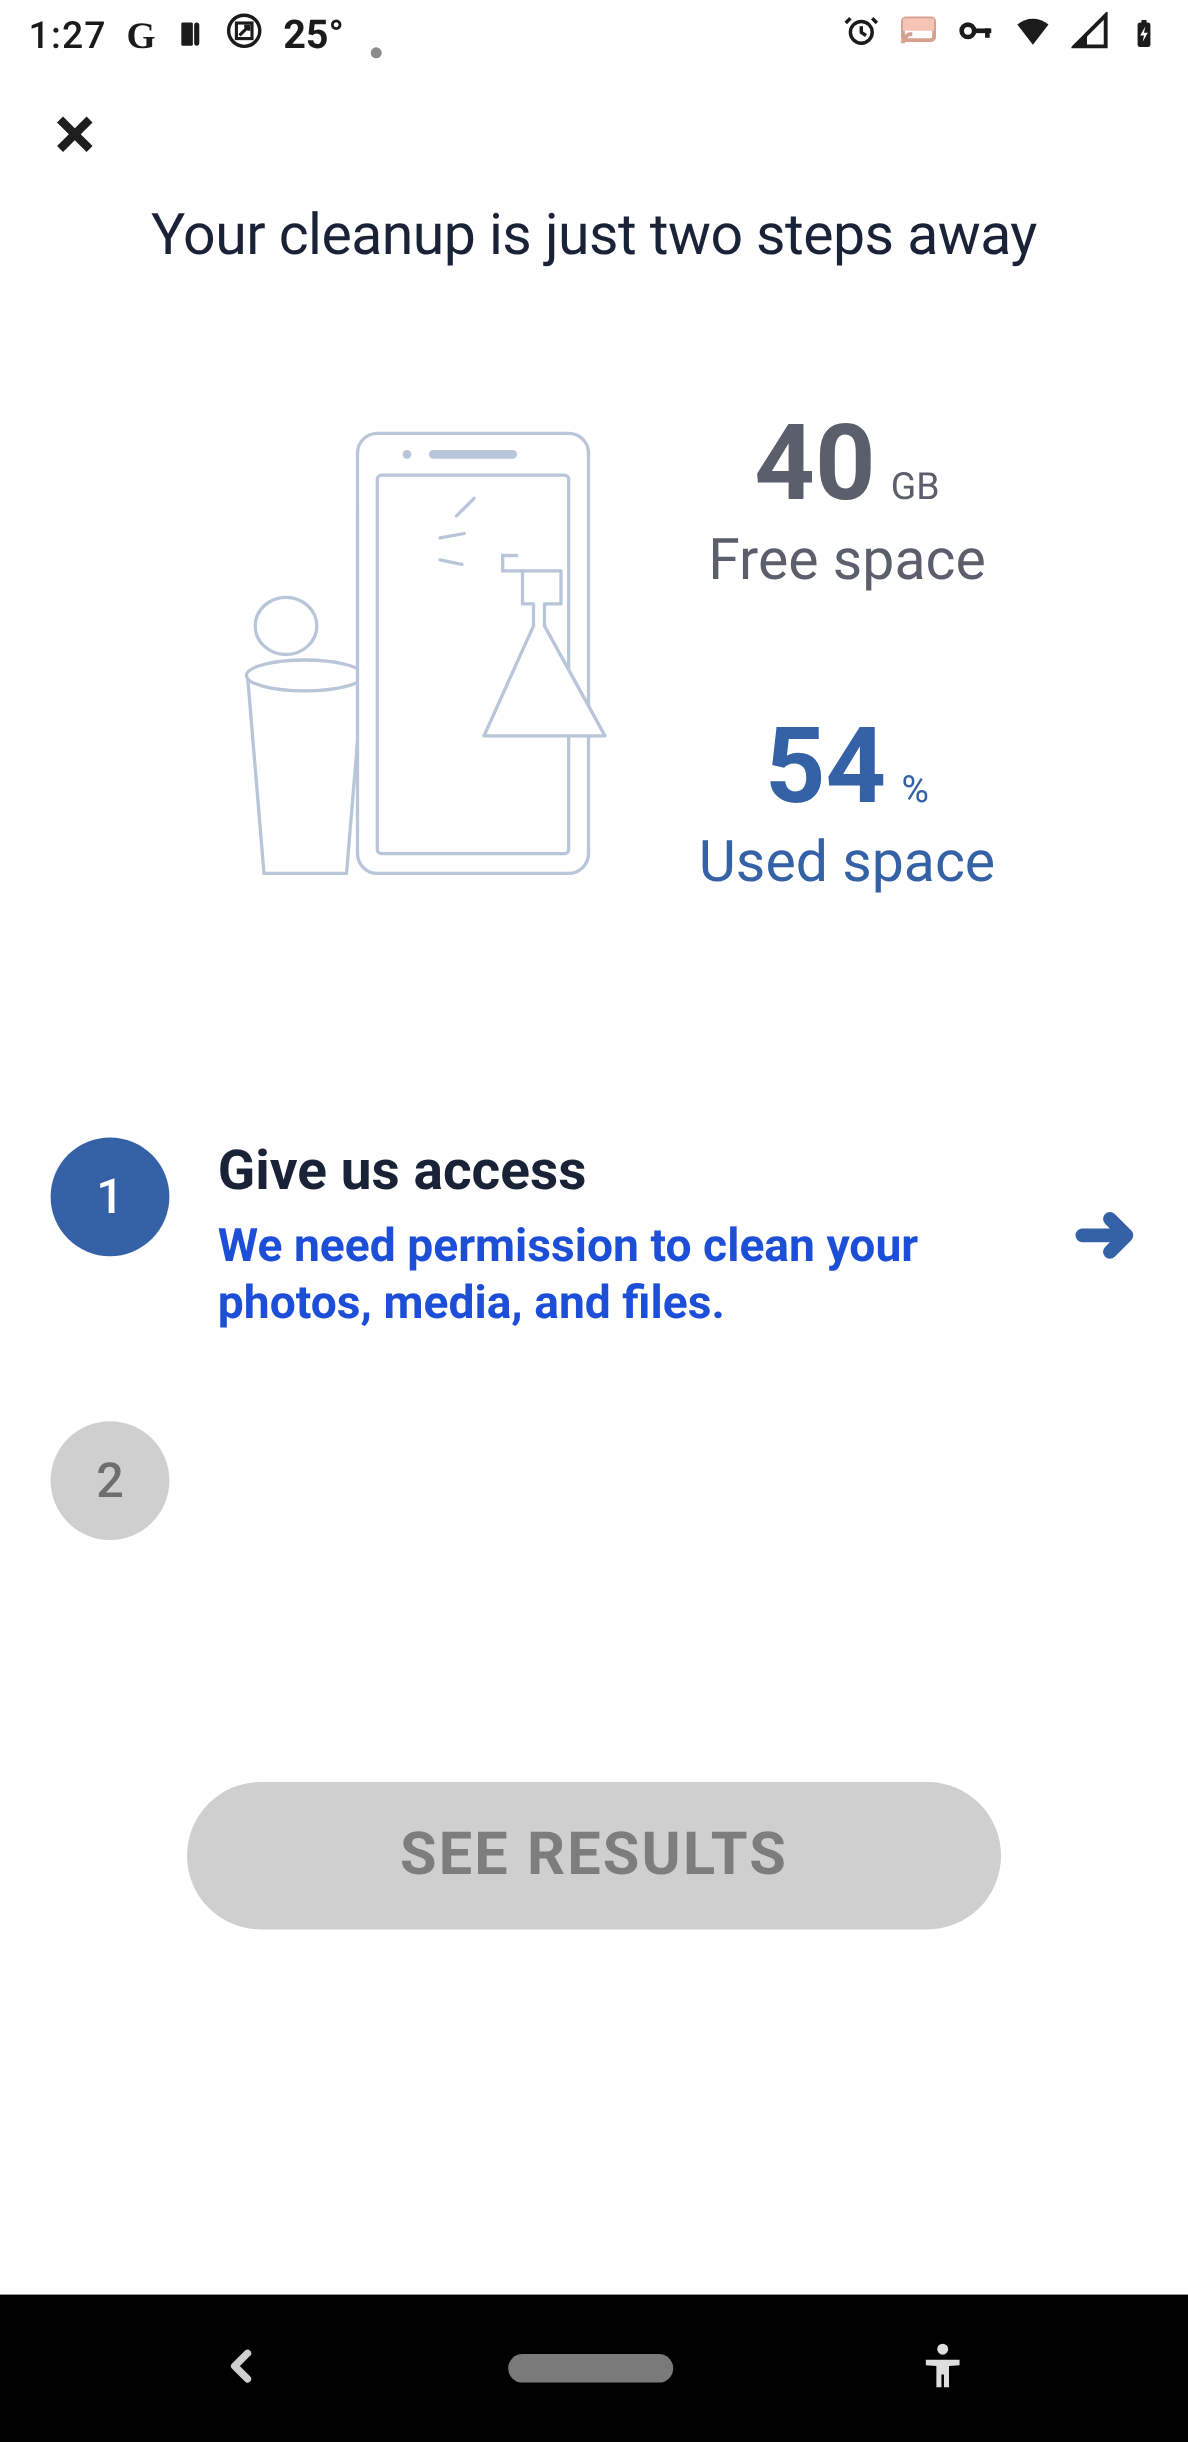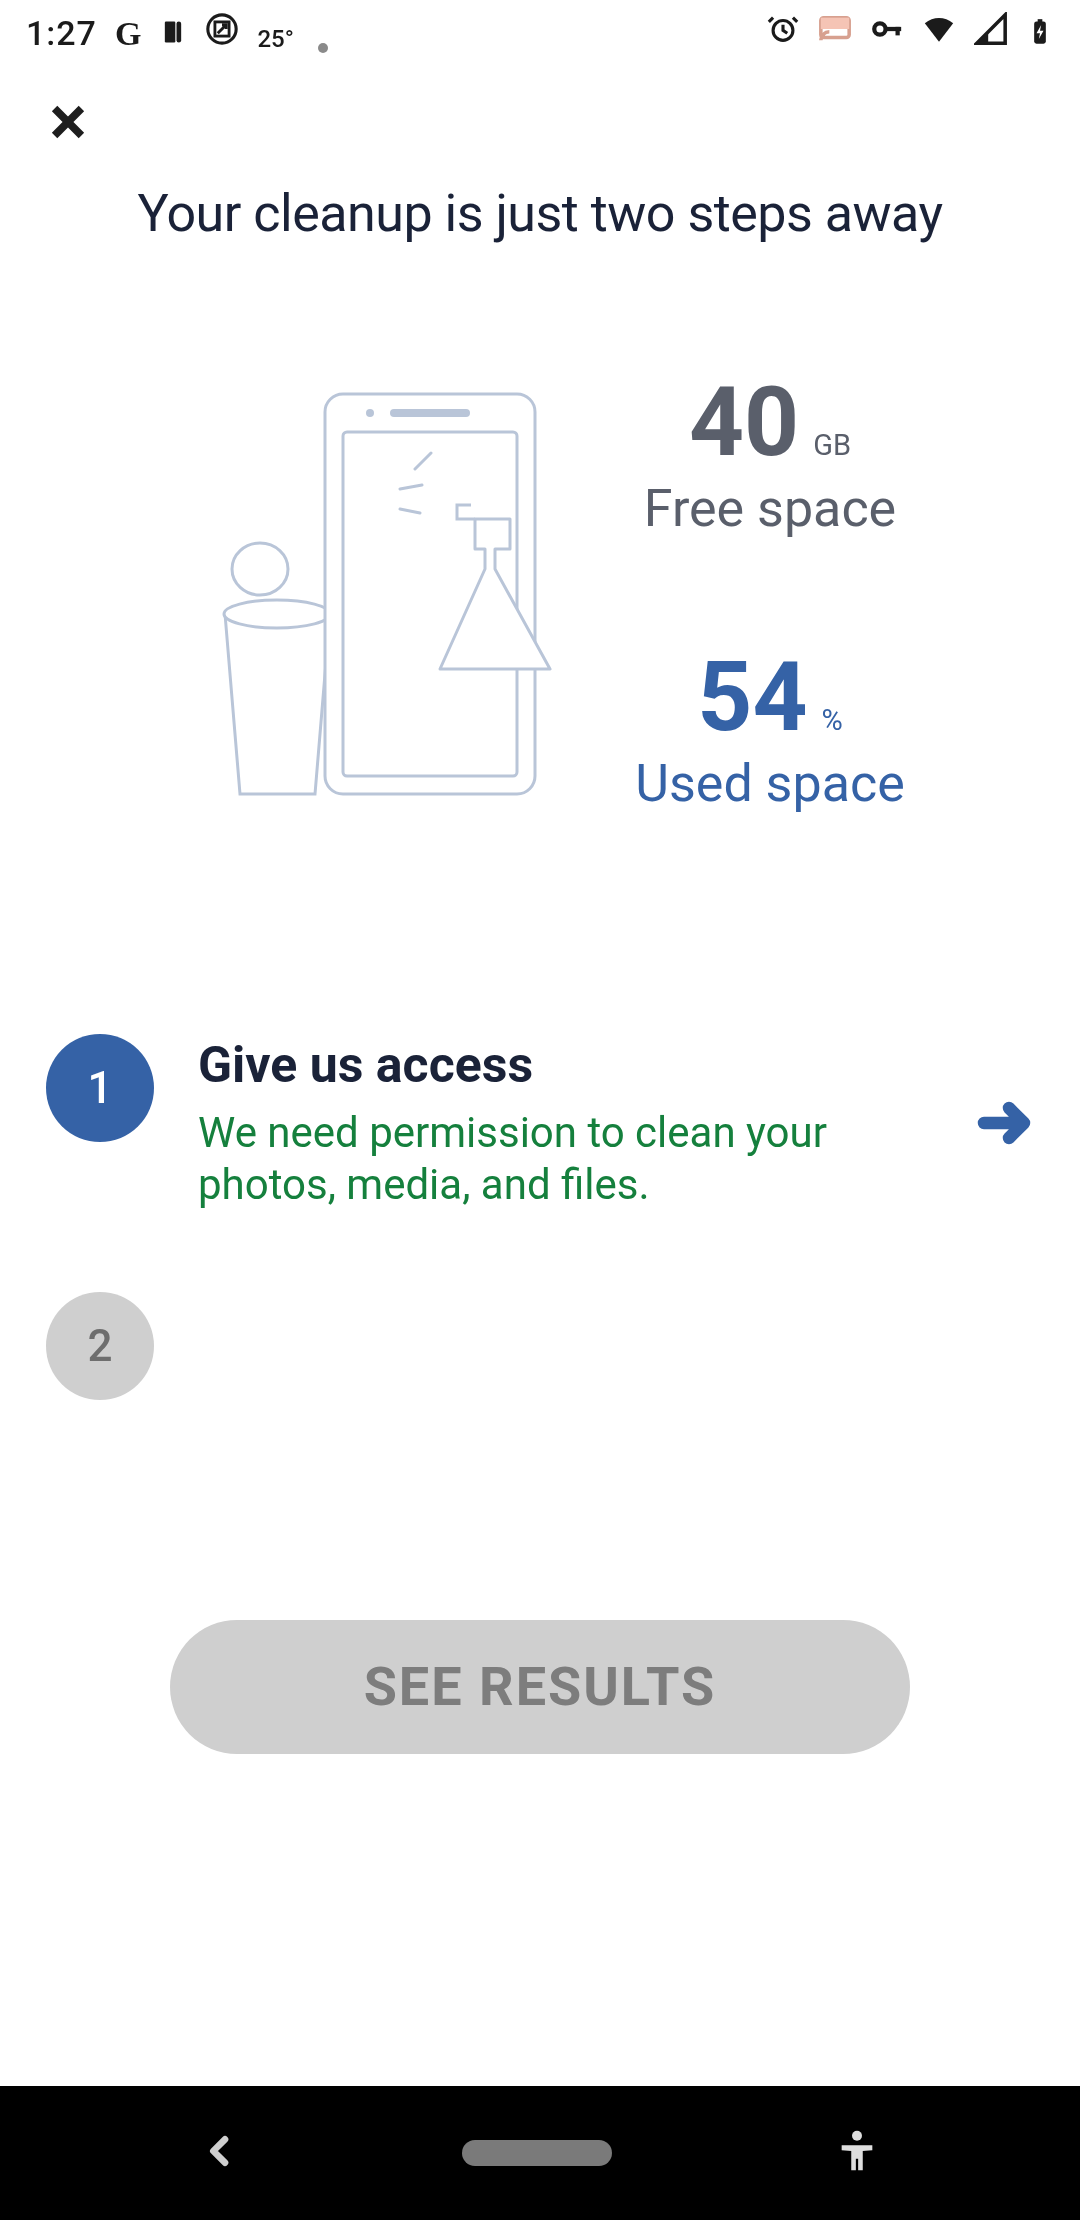--- a/index.html
+++ b/index.html
@@ -16,21 +16,21 @@
 
   
   .status-bar{
     height:64px; width:100%;
     display:flex; align-items:center; justify-content:space-between;
     padding:0 26px;
     font-size:30px; font-weight:500; color:#1b1b1b;
   }
   .status-left,.status-right{ display:flex; align-items:flex-end; gap:18px; }
   .status-left .clock{ font-size:34px; font-weight:500; letter-spacing:1px; }
-  .status-left .temp{ font-size:24px; position:relative; }
+  .status-left .temp{ font-size:36px; position:relative;font-weight:bold; }
   .status-left .dot{ width:10px; height:10px; border-radius:50%; background:#8a8a8a; margin-left:6px;}
   .s-icon{ width:34px; height:34px; }
   .s-icon.small{ width:28px; height:28px; }
 
   
   .top-bar{ height:120px; display:flex; align-items:center; padding-left:36px; }
   .close-btn{ width:64px; height:64px; display:flex; align-items:center; justify-content:center; cursor:pointer; }
   .close-btn svg{ width:46px; height:46px; stroke:#1e1e1e; stroke-width:4; }
 
   
@@ -44,40 +44,40 @@
   .stats-row{
     display:flex; align-items:center; justify-content:center;
     gap:80px; margin-top:130px;
   }
   .phone-illustration{ width:380px; height:440px; position:relative; }
   .phone-illustration svg{ width:100%; height:100%; }
 
   .stats-col{ display:flex; flex-direction:column; gap:110px; }
   .stat{ text-align:center; }
   .stat .big{ font-size:96px; font-weight:700; line-height:1; display:inline-block;}
-  .stat .unit{ font-size:29px; font-weight:400; margin-left:10px; }
+  .stat .unit{ font-size:34px; font-weight:400; margin-left:10px; }
   .stat .label{ font-size:52px; margin-top:8px; font-weight:400;}
   .stat.free .big,.stat.free .unit{ color:var(--gray-text); }
   .stat.free .label{ color:var(--gray-text); }
   .stat.used .big,.stat.used .unit{ color:var(--accent); }
   .stat.used .label{ color:var(--accent); }
 
   
   .steps{ margin-top:220px; padding:0 46px; display:flex; flex-direction:column; gap:80px; }
   .step{ display:flex; align-items:flex-start; gap:44px; }
   .step-badge{
     width:108px; height:108px; border-radius:50%;
     display:flex; align-items:center; justify-content:center;
     font-size:44px; font-weight:500; flex:0 0 auto; color:#fff;
   }
   .step.active .step-badge{ background:var(--accent); }
   .step.inactive .step-badge{ background:#cfcfcf; color:#6e6e6e; }
   .step-body{ flex:1; padding-top:4px;}
   .step-title{ font-size:50px; font-weight:700; color:var(--dark); line-height:1.1;}
-  .step-desc{ font-size:42px; color:#15803d; margin-top:14px; line-height:1.25; font-weight:400;}
+  .step-desc{ font-size:42px; color:#1d4ed8; margin-top:14px; line-height:1.25; font-weight:700;}
   .step-arrow{ width:60px; height:60px; flex:0 0 auto; align-self:center; margin-left:6px;}
   .step-arrow svg{ width:60px; height:60px; stroke:var(--accent); stroke-width:5; fill:none; stroke-linecap:round; stroke-linejoin:round;}
 
   
   .cta-wrap{ width:100%; padding:0 170px; margin-top:220px; }
   .cta{
     width:100%; height:134px; border-radius:70px;
     background:var(--disabled-bg); color:var(--disabled-text);
     display:flex; align-items:center; justify-content:center;
     font-size:54px; font-weight:700; letter-spacing:2px;

